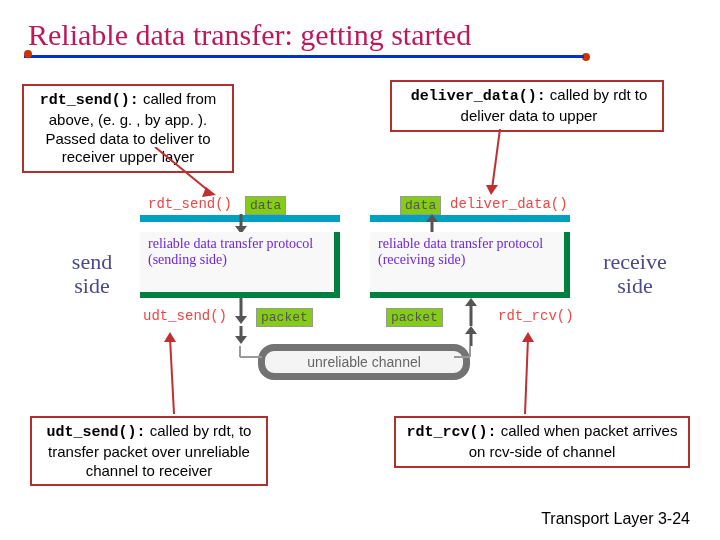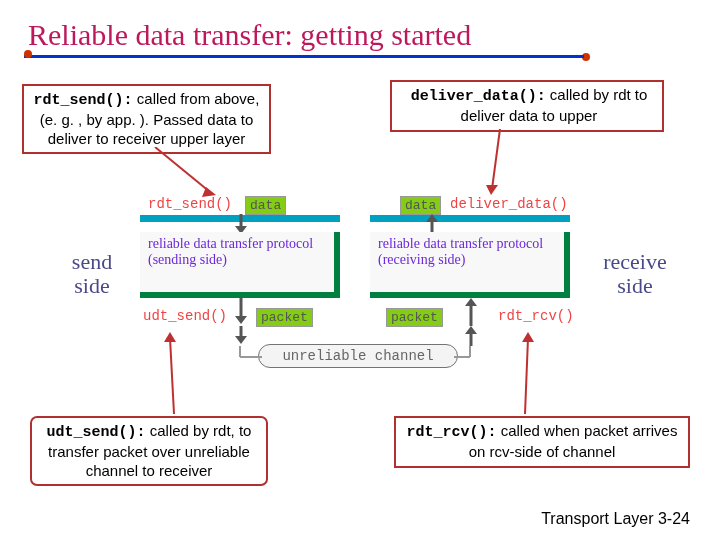--- a/index.html
+++ b/index.html
@@ -95,23 +95,23 @@
     background: #84cc16;
     border: 1px solid #999;
     font-family: 'Courier New', monospace;
     font-size: 13px;
     padding: 1px 4px;
     color: #555;
   }
   .channel {
     position: absolute;
     background: #f4f4f4;
-    border: 1px solid #737373;
+    border: 7px solid #737373;
     border-radius: 16px;
-    font-family: Liberation Mono, monospace;
+    font-family: Liberation Sans, sans-serif;
     font-size: 14px;
     color: #666;
     text-align: center;
     padding: 3px 0;
   }
   .call-label {
     position: absolute;
     font-family: 'Courier New', monospace;
     font-size: 14px;
     color: #ef4444;
@@ -123,29 +123,29 @@
   }
 </style>
 </head>
 <body>
 
 <div class="title">
   <span>Reliable data transfer: getting started</span>
   <span class="dot-end"></span>
 </div>
 
-<div class="box" style="left:22px; top:84px; width:249px;">
+<div class="box" style="left:22px; top:84px; width:212px;">
   <span class="mono">rdt_send():</span><span> called from above, (e. g. , by app. ). Passed data to deliver to receiver upper layer</span>
 </div>
 
 <div class="box" style="left:390px; top:80px; width:274px;padding-left:12px;">
   <span class="mono">deliver_data():</span><span> called by rdt to deliver data to upper</span>
 </div>
 
-<div class="box" style="left:30px; top:416px; width:238px;border-radius:7px;">
+<div class="box" style="left:30px; top:416px; width:238px;">
   <span class="mono">udt_send():</span><span> called by rdt, to transfer packet over unreliable channel to receiver</span>
 </div>
 
 <div class="box" style="left:394px; top:416px; width:296px;">
   <span class="mono">rdt_rcv():</span><span> called when packet arrives on rcv-side of channel</span>
 </div>
 
 <div class="side-label" style="left:62px; top:250px; width:60px;"><span>send side</span></div>
 <div class="side-label" style="left:595px; top:250px; width:80px;"><span>receive side</span></div>
 

